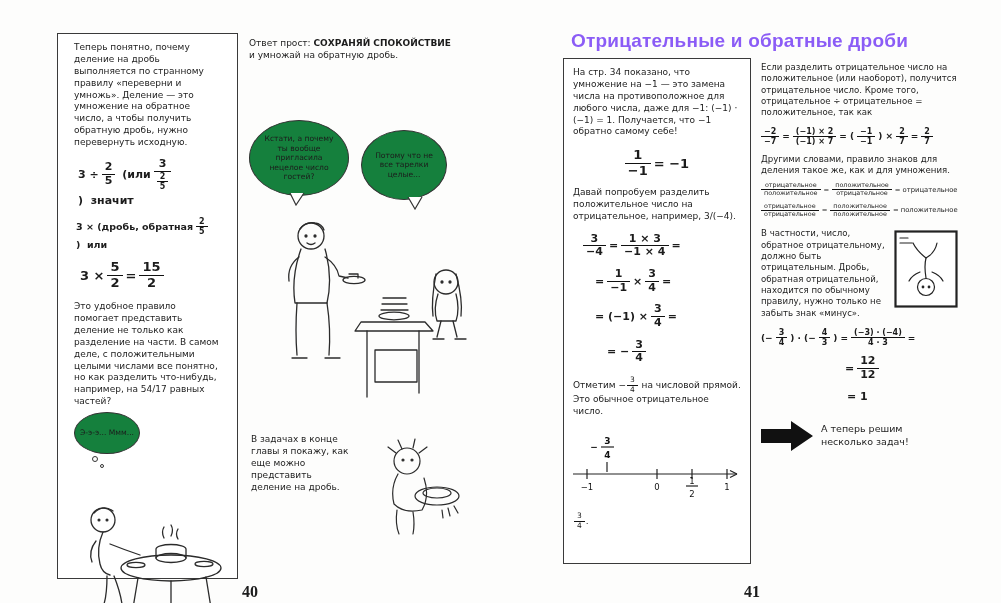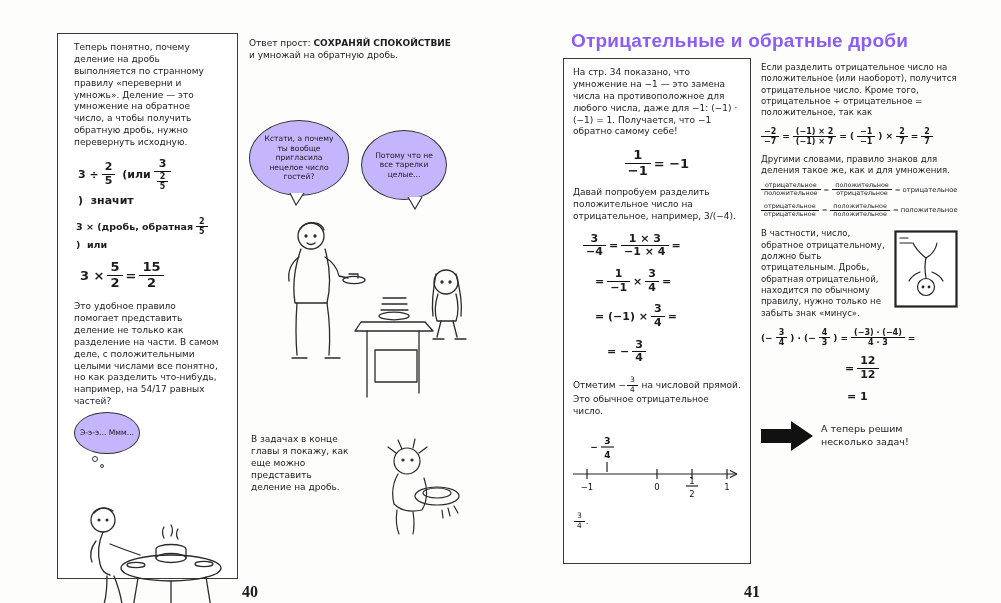--- a/index.html
+++ b/index.html
@@ -18,21 +18,21 @@
   .fn,.fd{display:block;line-height:1.15;padding:0 3px;}
   .fd{border-top:1.4px solid #111;}
   .frac.sm{font-size:8px;}
   .frac.tn{font-size:6.4px;font-weight:normal;}
   .sm-math{font-size:9px;}
   .rule{font-size:6.8px;font-weight:normal;gap:3px;margin-top:5px;}
   .mpara{display:block;font-weight:normal;font-size:9px;line-height:1.32;}
   .mpara .mt{display:inline;}
   .mpara .frac{font-weight:normal;font-size:7.5px;margin:0 1px;}
   
-  .bubble{position:absolute;border:1.2px solid #333;border-radius:50%;background:#c4b5fd;display:flex;align-items:center;justify-content:center;text-align:center;font-size:7.6px;line-height:1.25;padding:10px 12px;z-index:3;}
+  .bubble{position:absolute;border:1.2px solid #333;border-radius:50%;background:#15803d;display:flex;align-items:center;justify-content:center;text-align:center;font-size:7.6px;line-height:1.25;padding:10px 12px;z-index:3;}
   .tail{position:absolute;z-index:4;}
   .dot{position:absolute;border:1px solid #333;border-radius:50%;background:#fff;}
   
   .notes-row{display:flex;margin:4px 0 2px;font-size:7.3px;line-height:1.25;}
   .note{position:relative;}
   .cta-row{display:flex;align-items:center;gap:8px;margin-top:16px;}
   .cta{font-size:9.5px;line-height:1.3;width:132px;}
   .img-right{float:right;margin:2px 0 4px 7px;}
 </style>
 </head>

